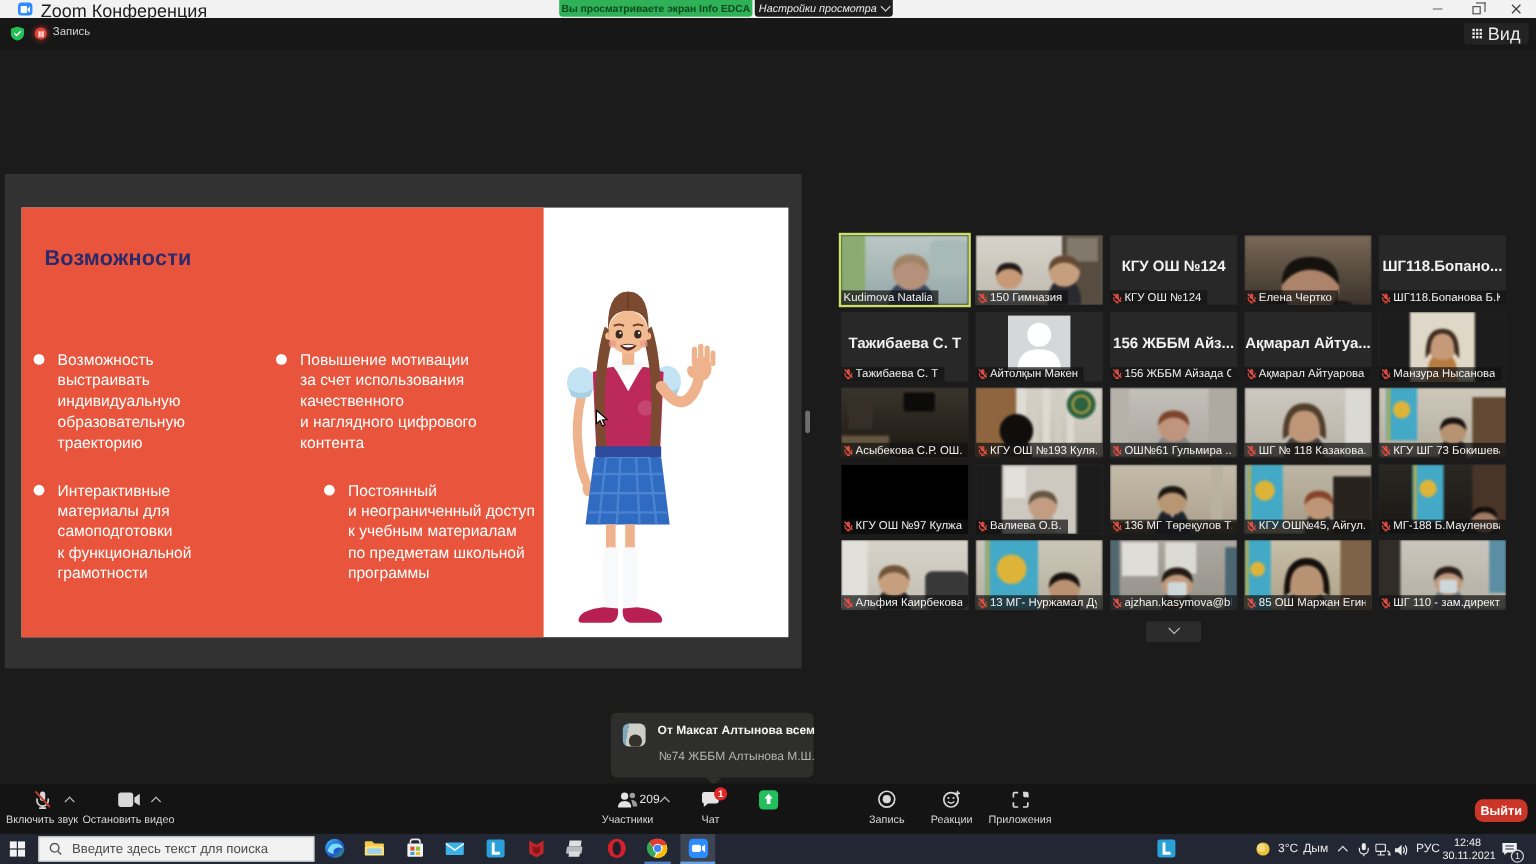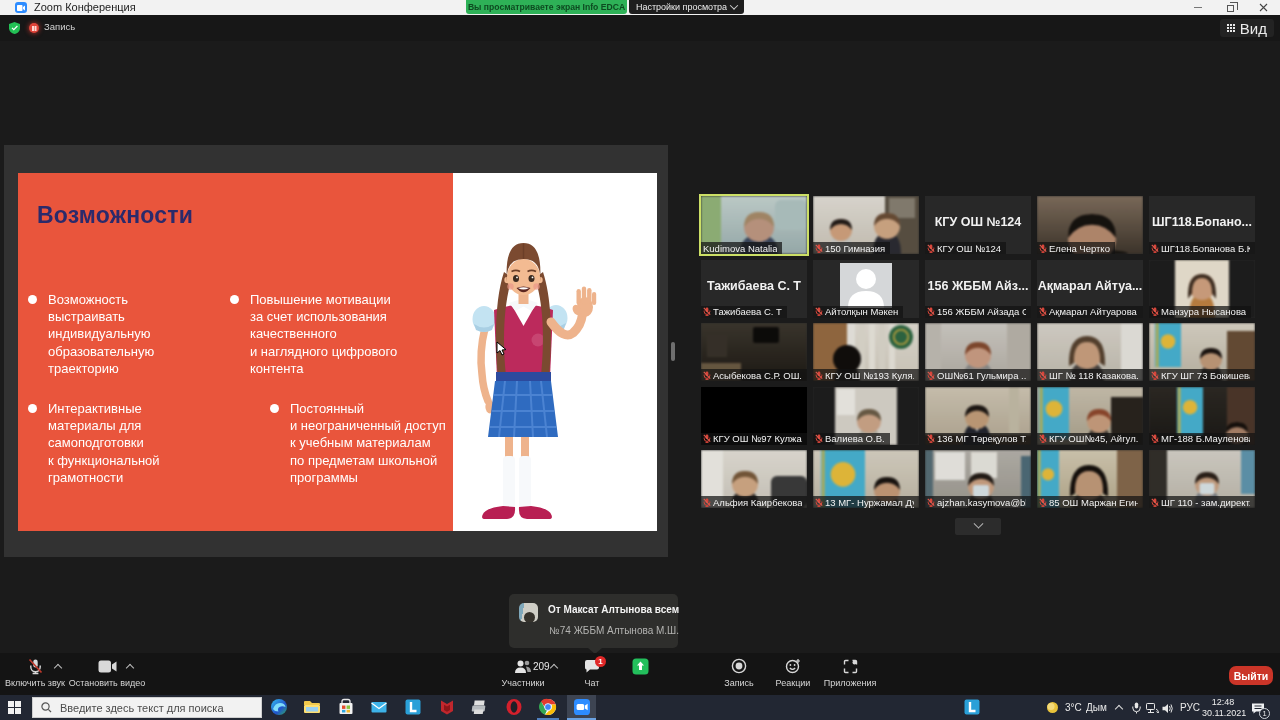--- a/index.html
+++ b/index.html
@@ -4,27 +4,27 @@
 <style>
   * { margin:0; padding:0; box-sizing:border-box; }
   html,body { width:1280px; height:720px; overflow:hidden; }
   body { font-family:"Liberation Sans", sans-serif; background:#1b1b1b; position:relative; }
 
   
   .titlebar { position:absolute; left:0; top:0; width:1280px; height:15px; background:#f2f2f2; }
   .titlebar .zoom-logo { position:absolute; left:15px; top:2px; width:12px; height:11px; border-radius:3px;
       background:#2d8cff; }
   .titlebar .zoom-logo svg { position:absolute; left:2px; top:3px; }
-  .titlebar .win-title { position:absolute; left:34px; top:1px; font-size:11px; color:#1c1c1c; }
+  .titlebar .win-title { position:absolute; left:34px; top:1px; font-size:15px; color:#1c1c1c; }
   .banner-pill { position:absolute; left:466px; top:0; width:161px; height:14px; background:#2eb157; border-radius:0 0 3px 3px;
       display:flex; align-items:center; justify-content:center; overflow:hidden; }
   .banner-pill span { font-size:8.6px; font-weight:bold; color:#0d4a20; white-space:nowrap; }
   .settings-pill { position:absolute; left:629px; top:0; width:115px; height:14px; background:#1d1d1d; border-radius:0 0 3px 3px;
       display:flex; align-items:center; justify-content:center; gap:4px; }
-  .settings-pill span { font-size:9px; color:#ededed; white-space:nowrap; }
+  .settings-pill span { font-size:9px; color:#ededed; white-space:nowrap;font-style:italic; }
   .settings-pill .chev { width:6px; height:6px; border-right:1.3px solid #cfcfcf; border-bottom:1.3px solid #cfcfcf;
       transform:rotate(45deg) translate(-1px,-1px); }
   .win-controls { position:absolute; right:0; top:0; height:15px; display:flex; }
   .win-controls .wc { width:33px; height:15px; display:flex; align-items:center; justify-content:center; color:#333; }
   .wc-min .bar { width:8px; height:1px; background:#777; }
   .wc-max .box { width:7px; height:7px; border:1px solid #555; background:transparent; position:relative; margin-top:1px; }
   .wc-max .box:before { content:""; position:absolute; left:1.5px; top:-3.5px; width:7px; height:7px; border:1px solid #555; border-bottom:none; border-left:none; }
   .wc-close svg { display:block; }
 
   
@@ -46,21 +46,21 @@
         linear-gradient(#e8e8e8,#e8e8e8) 6.6px 3.3px/2.4px 2.4px no-repeat,
         linear-gradient(#e8e8e8,#e8e8e8) 0 6.6px/2.4px 2.4px no-repeat,
         linear-gradient(#e8e8e8,#e8e8e8) 3.3px 6.6px/2.4px 2.4px no-repeat,
         linear-gradient(#e8e8e8,#e8e8e8) 6.6px 6.6px/2.4px 2.4px no-repeat; }
   .view-btn span { font-size:15px; color:#eaeaea; }
 
   
   .share-area { position:absolute; left:4px; top:145px; width:664px; height:412px; background:#323232; }
   .slide { position:absolute; left:14px; top:28px; width:639px; height:358px; background:#ffffff; }
   .slide .orange { position:absolute; left:0; top:0; width:435px; height:358px; background:#e9553c; }
-  .slide-title { position:absolute; left:19px; top:26px; color:#2b2a6b; font-size:23px; line-height:32px; letter-spacing:.2px;text-align:center; }
+  .slide-title { position:absolute; left:19px; top:26px; color:#2b2a6b; font-size:18px; line-height:32px; letter-spacing:.2px;text-align:center; }
   .slide-title .b { font-weight:bold; }
   .bullet { position:absolute; color:#ffffff; font-size:13px; line-height:17.2px; font-weight:500; white-space:pre-line; }
   .bullet:before { content:""; position:absolute; left:-20px; top:3.5px; width:9px; height:9px; border-radius:50%; background:#fff; }
   .b1 { left:30px;  top:118px; width:185px; }
   .b2 { left:30px;  top:227px; width:185px; }
   .b3 { left:232px; top:118px; width:195px; }
   .b4 { left:232px; top:227px; width:195px;margin-left:40px; }
   .girl { position:absolute; left:436px; top:57px; }
   .cursor { position:absolute; left:478px; top:168px; }
   .scroll-handle { position:absolute; left:671px; top:342px; width:4px; height:19px; border-radius:2px; background:#6f6f6f; }

